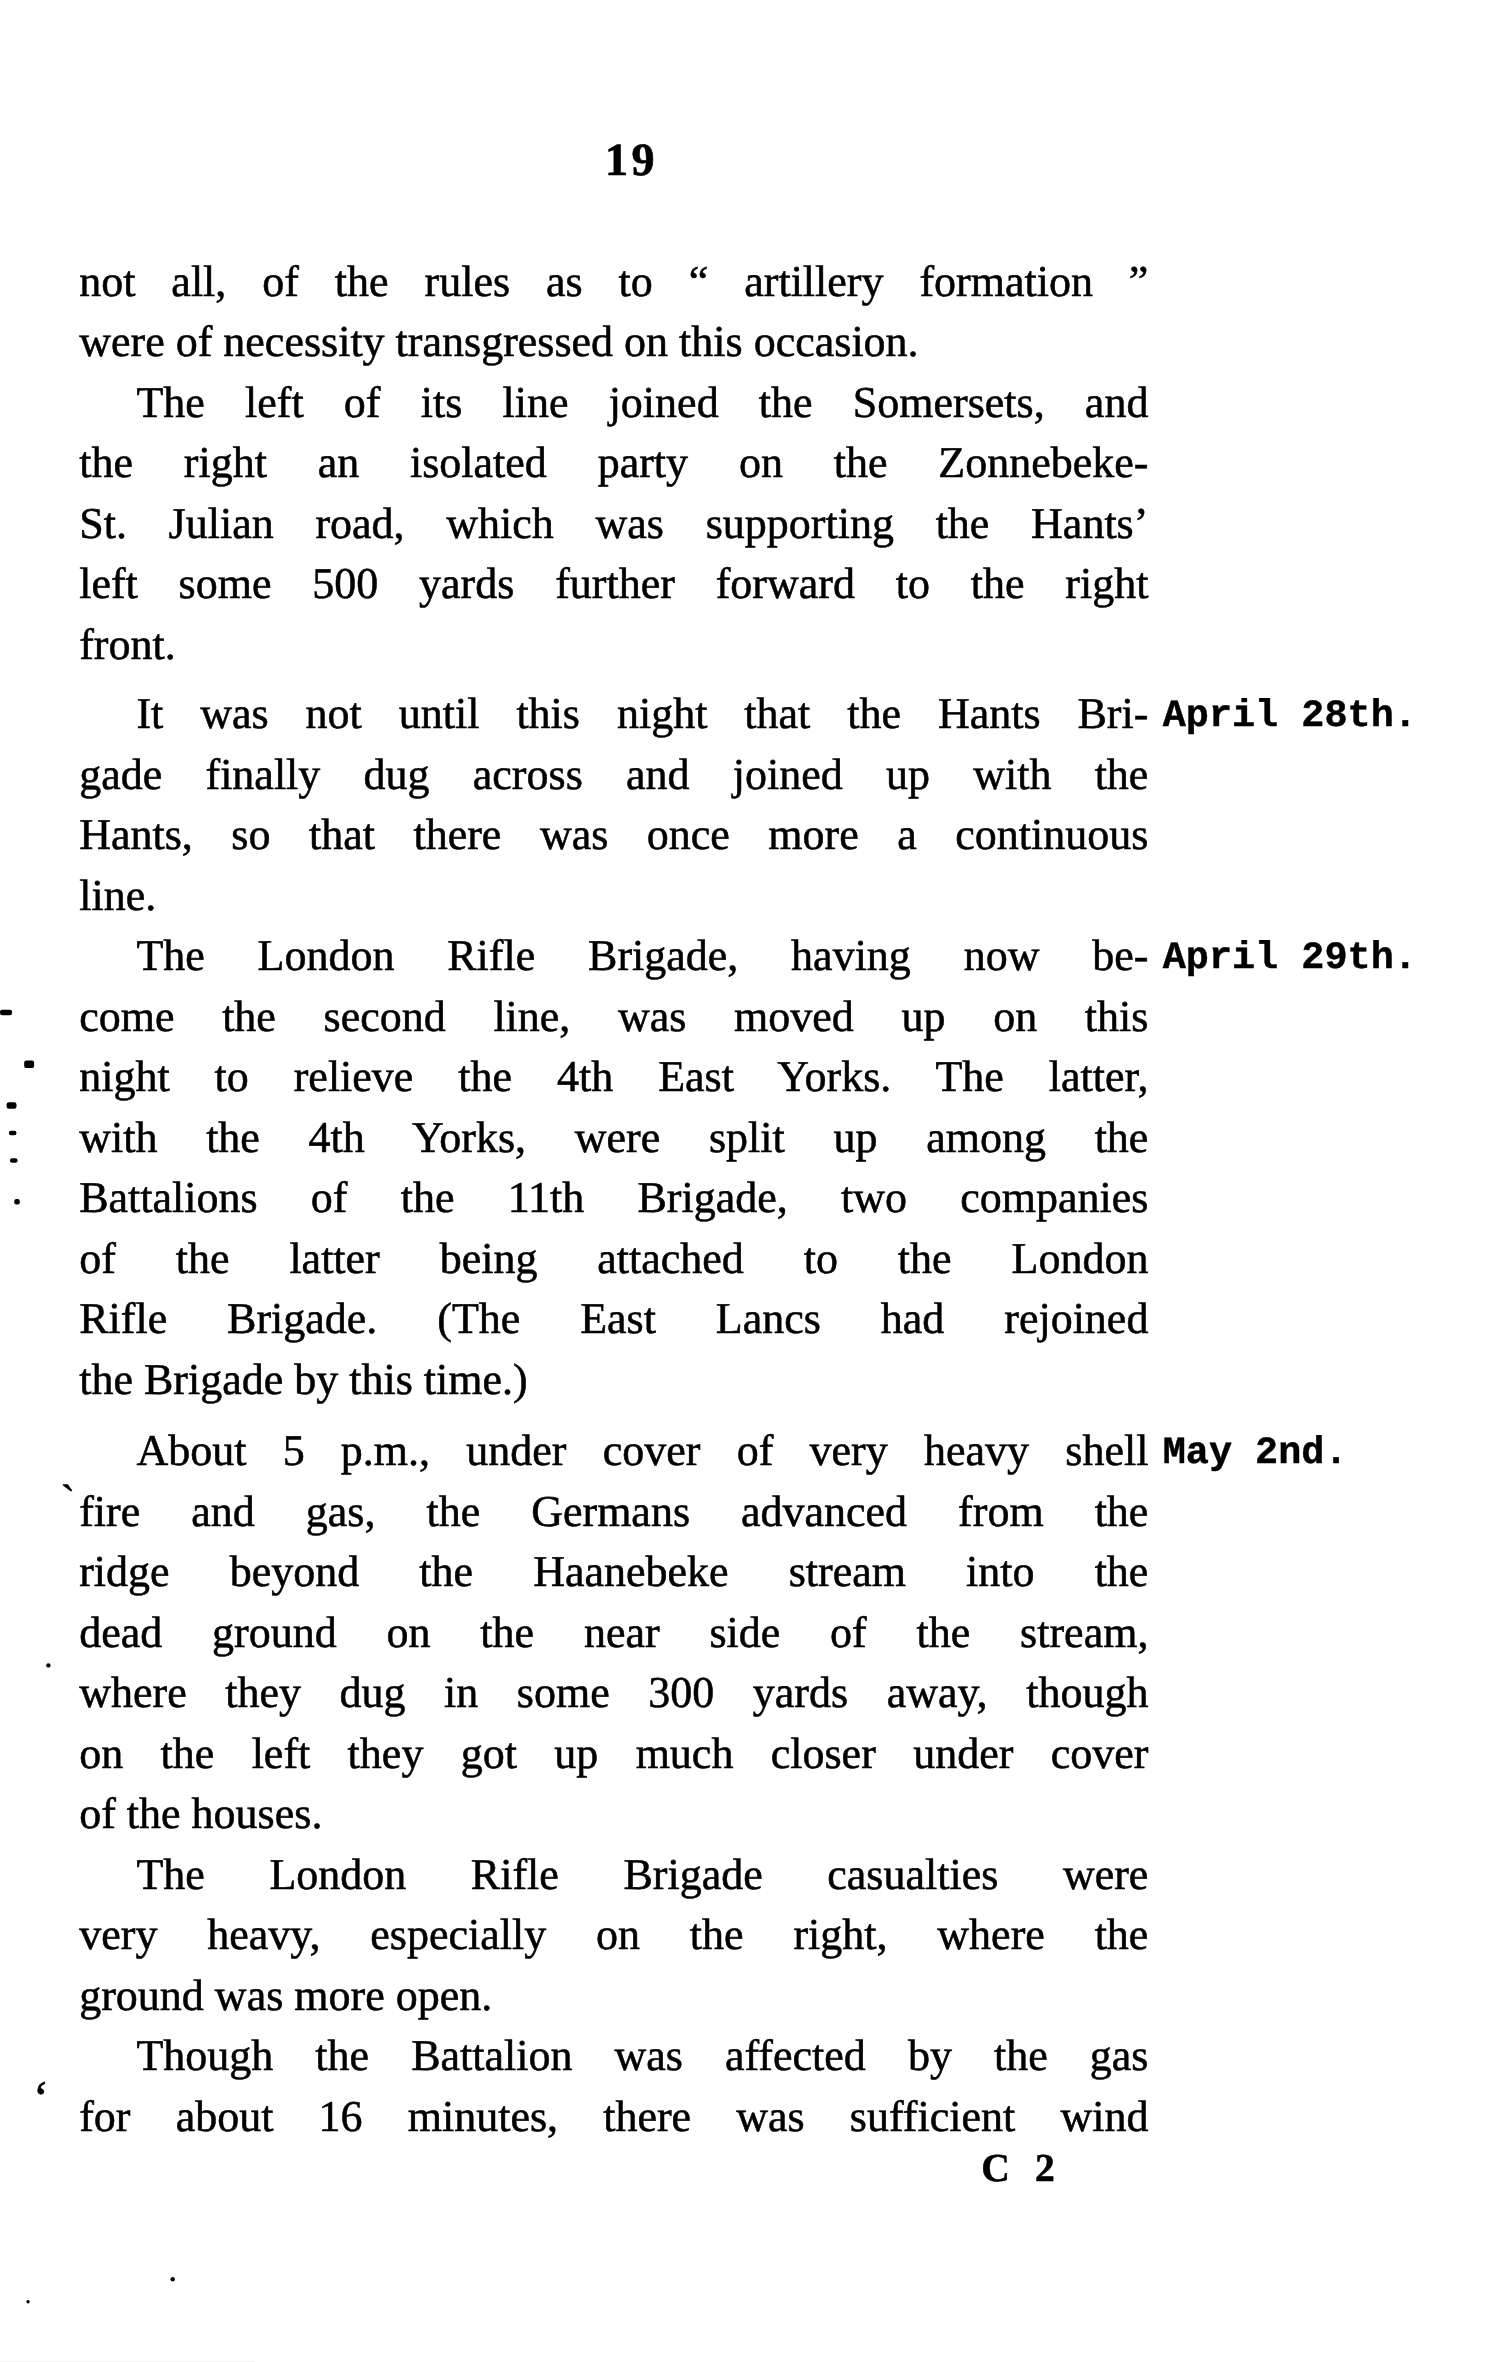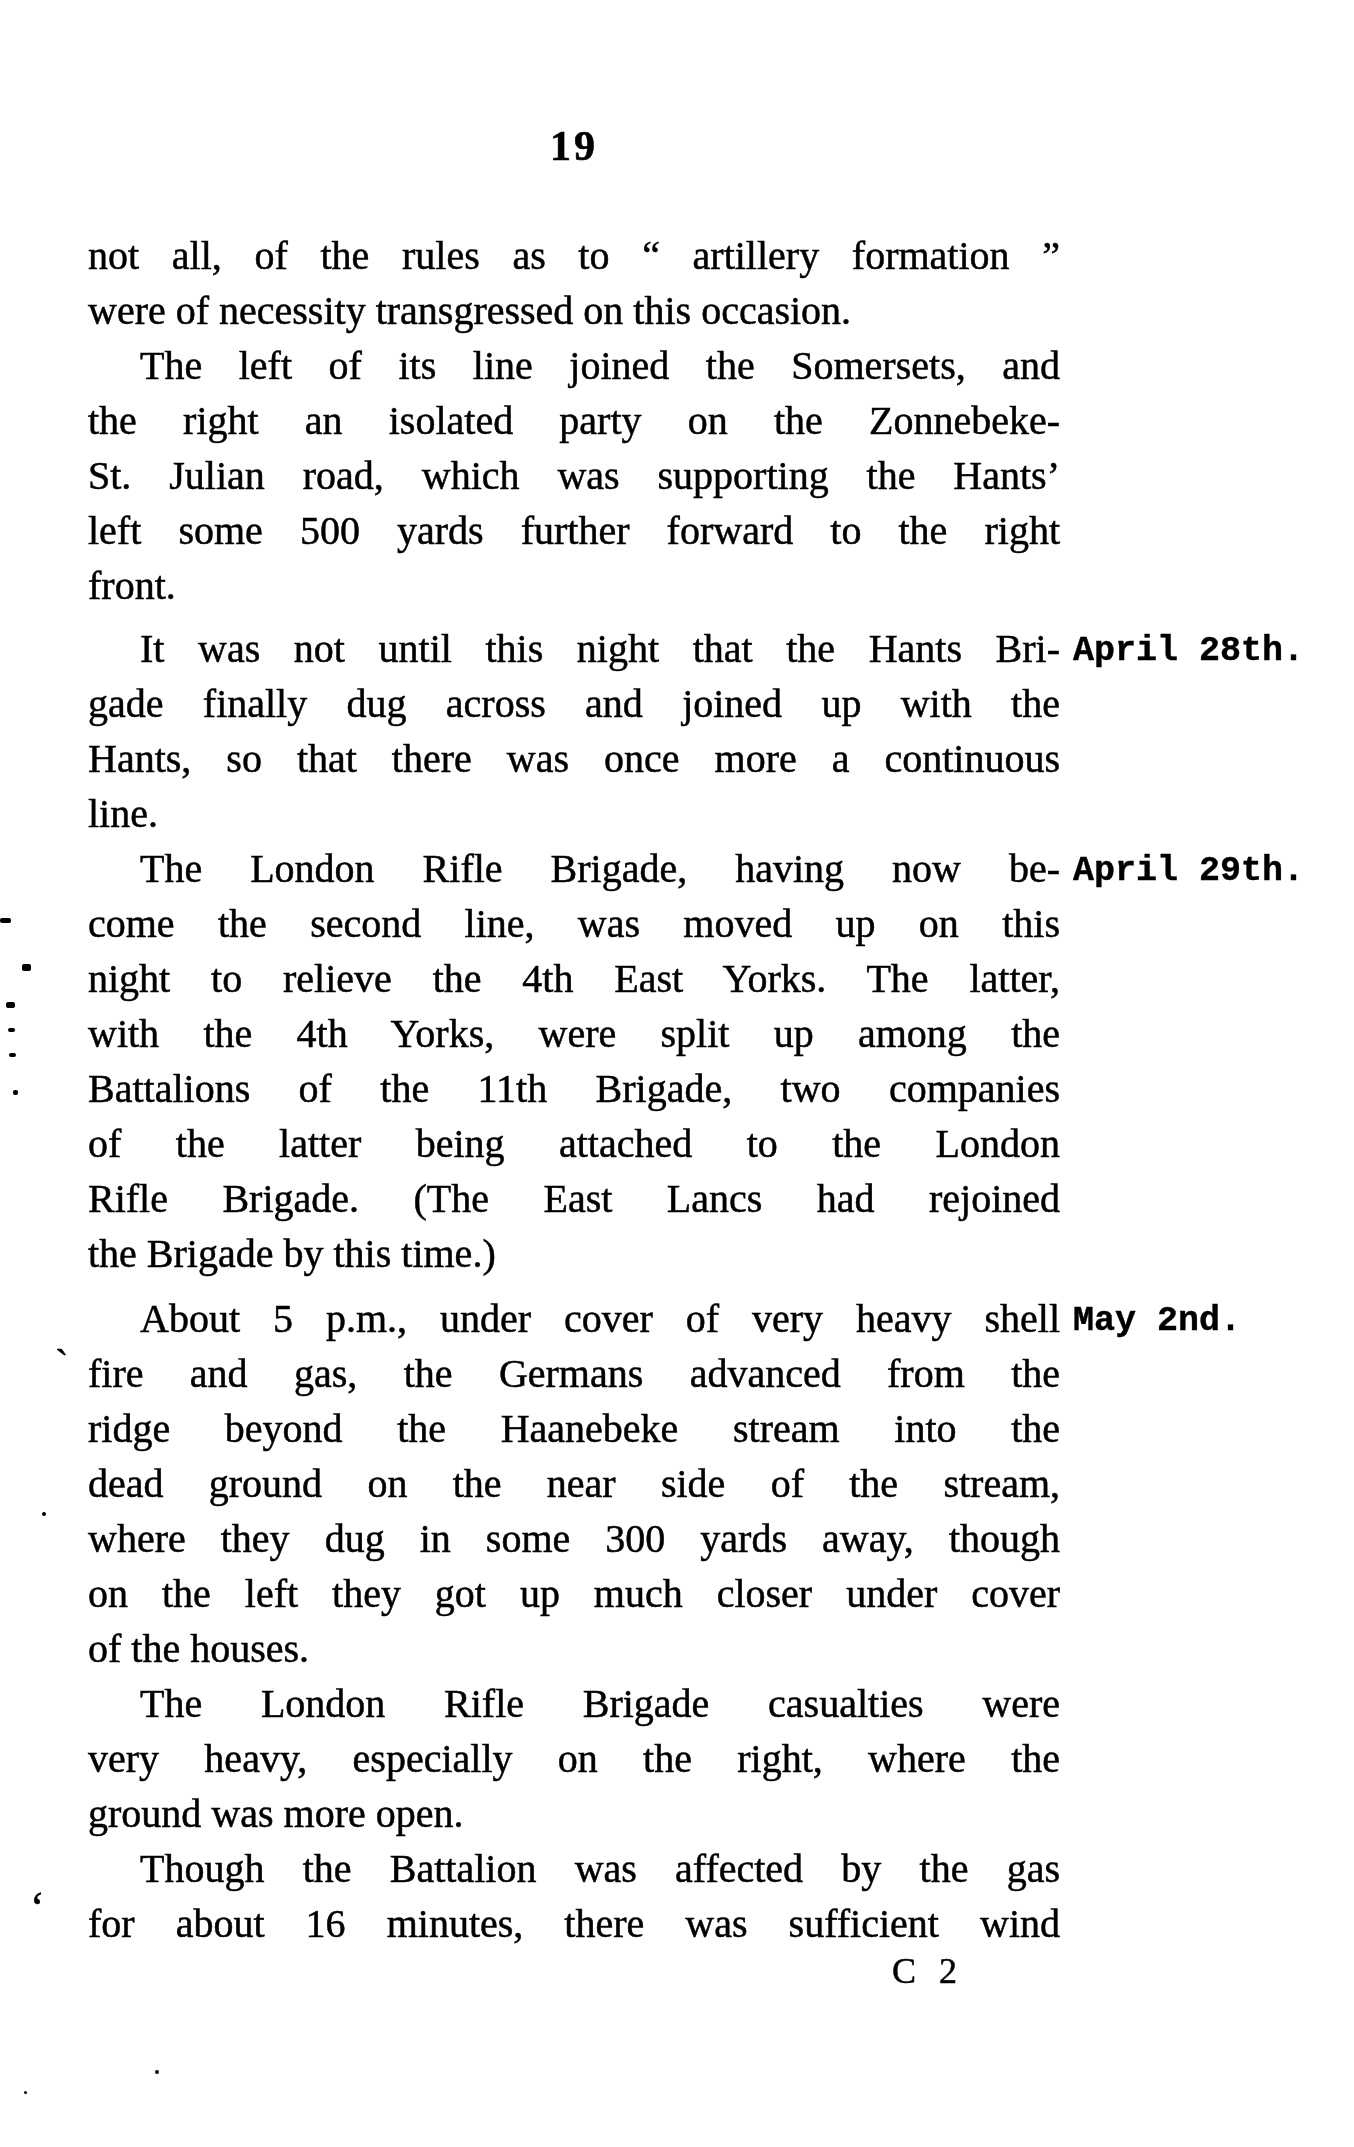--- a/index.html
+++ b/index.html
@@ -19,21 +19,21 @@
     width: 972px;
     text-align: center;
     font-family: "Liberation Serif", "DejaVu Serif", serif;
     font-size: 42px;
     font-weight: bold;
     letter-spacing: 3px;
     -webkit-text-stroke: 0.6px #000;
   }
   .text-block {
     position: absolute;
-    left: 88px;
+    left: 72px;
     top: 228px;
     width: 972px;
     font-family: "Liberation Serif", "DejaVu Serif", serif;
     font-size: 40px;
     line-height: 55px;
     -webkit-text-stroke: 0.5px #000;
   }
   .paragraph { position: relative; }
   .paragraph:nth-child(3) { margin-top: 8px; }
   .paragraph:nth-child(4) { }
@@ -54,21 +54,21 @@
     letter-spacing: 0px;
     white-space: nowrap;
     -webkit-text-stroke: 0.4px #000;
   }
   .signature-mark {
     position: absolute;
     left: 892px;
     top: 1950px;
     font-family: "Liberation Serif", "DejaVu Serif", serif;
     font-size: 36px;
-    font-weight: normal;
+    font-weight: bold;
     word-spacing: 14px;
     -webkit-text-stroke: 0.5px #000;
   }
   .speck {
     position: absolute;
     background: #000;
     border-radius: 2px;
   }
   .glyph-mark {
     position: absolute;

